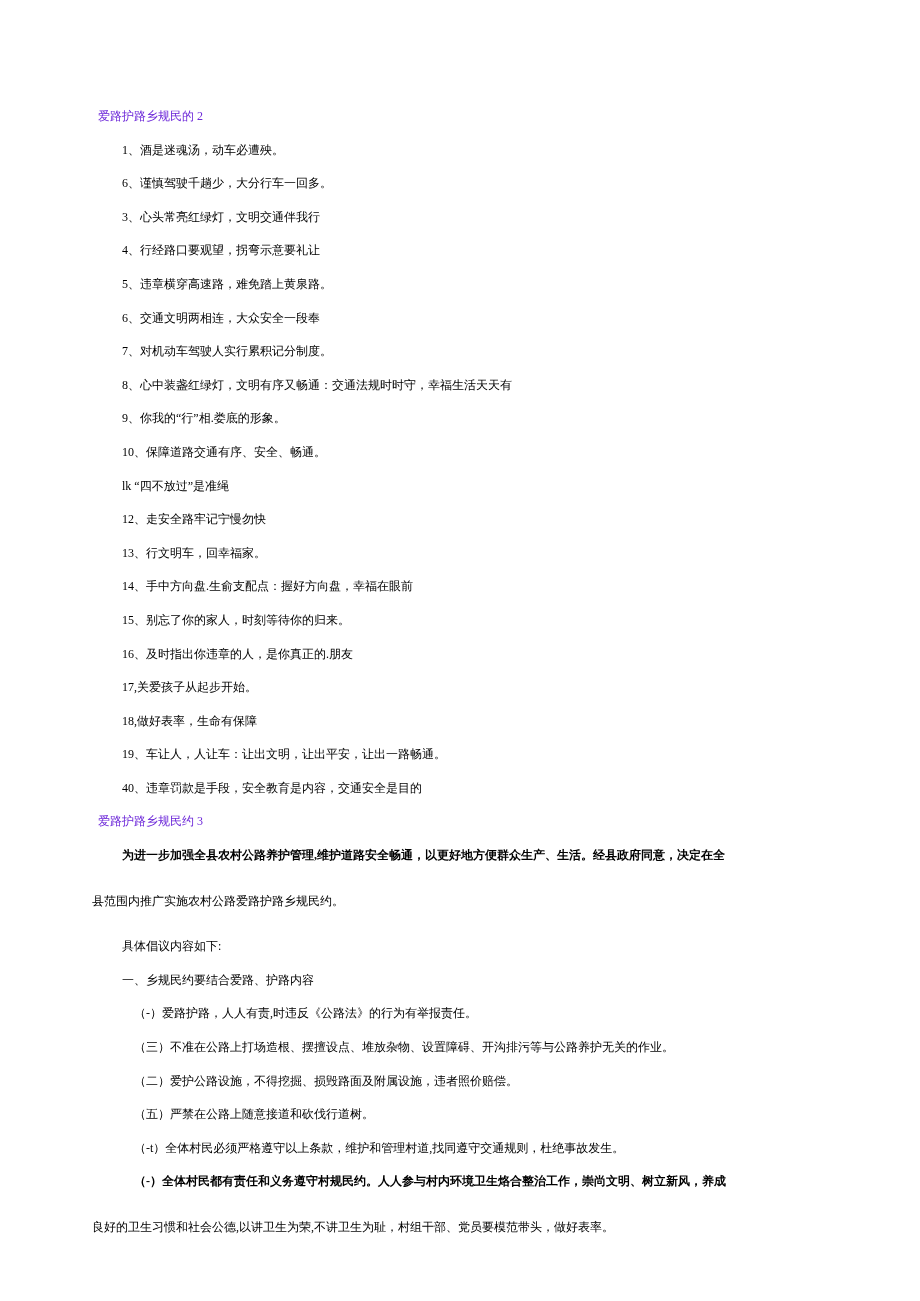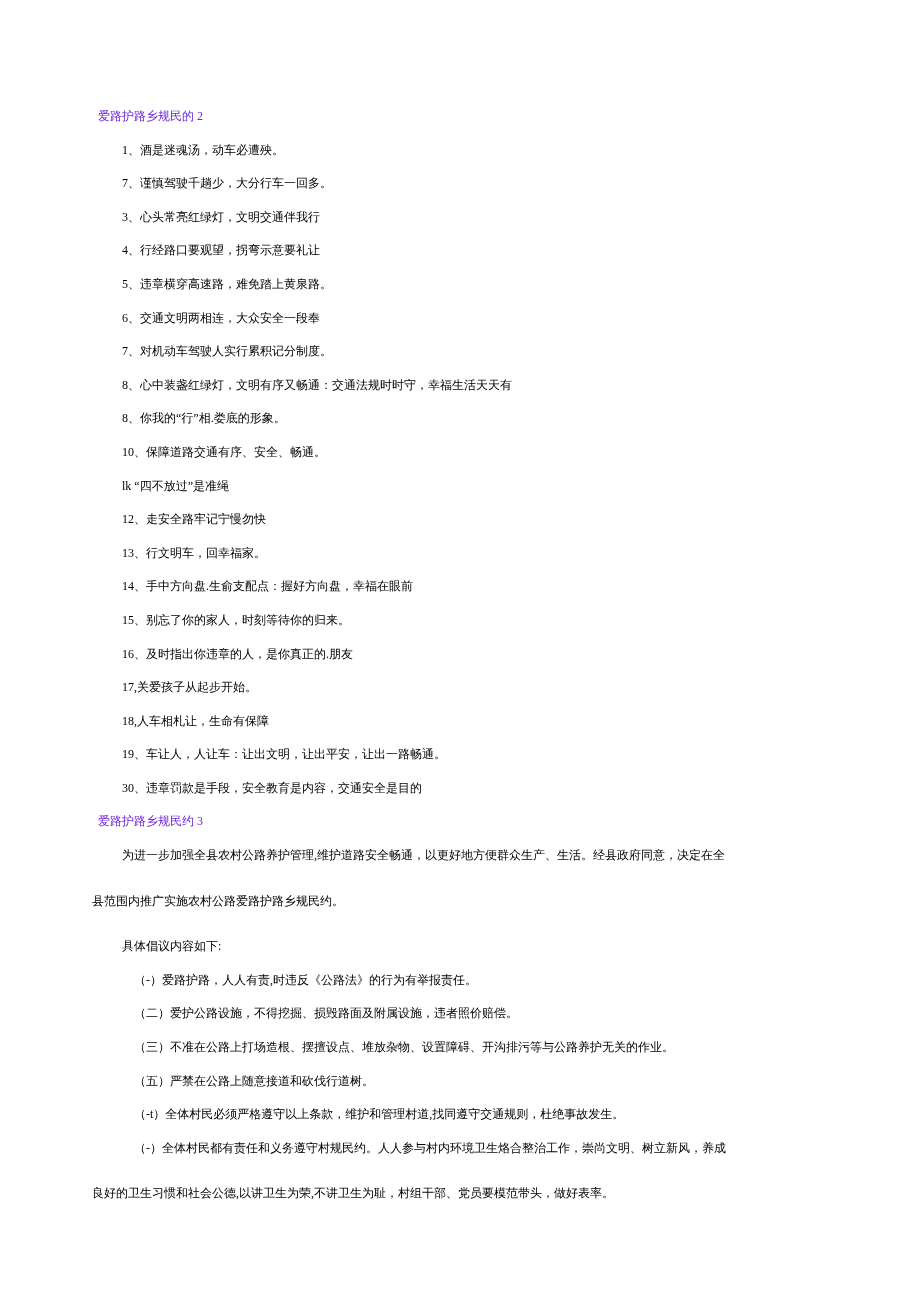--- a/index.html
+++ b/index.html
@@ -32,65 +32,67 @@
     text-indent: 3.5em;
     margin: 0;
   }
   .sub-item {
     text-indent: 4.5em;
     margin: 0;
   }
   .paragraph-long {
     text-indent: 3.5em;
     margin: 0;
+    font-weight: bold;
   }
   .paragraph-cont {
     text-indent: 0;
     margin: 12px;
   }
 </style>
 </head>
 <body>
 
 <div class="page">
 
   <p class="section-title">爱路护路乡规民的 2</p>
 
   <p class="item">1、酒是迷魂汤，动车必遭殃。</p>
-  <p class="item">7、谨慎驾驶千趟少，大分行车一回多。</p>
+  <p class="item">6、谨慎驾驶千趟少，大分行车一回多。</p>
   <p class="item">3、心头常亮红绿灯，文明交通伴我行</p>
   <p class="item">4、行经路口要观望，拐弯示意要礼让</p>
   <p class="item">5、违章横穿高速路，难免踏上黄泉路。</p>
   <p class="item">6、交通文明两相连，大众安全一段奉</p>
   <p class="item">7、对机动车驾驶人实行累积记分制度。</p>
   <p class="item">8、心中装盏红绿灯，文明有序又畅通：交通法规时时守，幸福生活天天有</p>
-  <p class="item">8、你我的“行”相.娄底的形象。</p>
+  <p class="item">9、你我的“行”相.娄底的形象。</p>
   <p class="item">10、保障道路交通有序、安全、畅通。</p>
   <p class="item">lk “四不放过”是准绳</p>
   <p class="item">12、走安全路牢记宁慢勿快</p>
   <p class="item">13、行文明车，回幸福家。</p>
   <p class="item">14、手中方向盘.生俞支配点：握好方向盘，幸福在眼前</p>
   <p class="item">15、别忘了你的家人，时刻等待你的归来。</p>
   <p class="item">16、及时指出你违章的人，是你真正的.朋友</p>
   <p class="item">17,关爱孩子从起步开始。</p>
-  <p class="item">18,人车相札让，生命有保障</p>
+  <p class="item">18,做好表率，生命有保障</p>
   <p class="item">19、车让人，人让车：让出文明，让出平安，让出一路畅通。</p>
-  <p class="item">30、违章罚款是手段，安全教育是内容，交通安全是目的</p>
+  <p class="item">40、违章罚款是手段，安全教育是内容，交通安全是目的</p>
 
   <p class="section-title">爱路护路乡规民约 3</p>
 
   <p class="paragraph-long">为进一步加强全县农村公路养护管理,维护道路安全畅通，以更好地方便群众生产、生活。经县政府同意，决定在全</p>
   <p class="paragraph-cont">县范围内推广实施农村公路爱路护路乡规民约。</p>
 
   <p class="paragraph">具体倡议内容如下:</p>
 
+  <p class="sub-heading">一、乡规民约要结合爱路、护路内容</p>
 
   <p class="sub-item">（-）爱路护路，人人有责,时违反《公路法》的行为有举报责任。</p>
+  <p class="sub-item">（三）不准在公路上打场造根、摆擅设点、堆放杂物、设置障碍、开沟排污等与公路养护无关的作业。</p>
   <p class="sub-item">（二）爱护公路设施，不得挖掘、损毁路面及附属设施，违者照价赔偿。</p>
-  <p class="sub-item">（三）不准在公路上打场造根、摆擅设点、堆放杂物、设置障碍、开沟排污等与公路养护无关的作业。</p>
   <p class="sub-item">（五）严禁在公路上随意接道和砍伐行道树。</p>
   <p class="sub-item">（-t）全体村民必须严格遵守以上条款，维护和管理村道,找同遵守交通规则，杜绝事故发生。</p>
 
 
   <p class="paragraph-long" style="text-indent:4.5em;">（-）全体村民都有责任和义务遵守村规民约。人人参与村内环境卫生烙合整治工作，崇尚文明、树立新风，养成</p>
   <p class="paragraph-cont">良好的卫生习惯和社会公德,以讲卫生为荣,不讲卫生为耻，村组干部、党员要模范带头，做好表率。</p>
 
 </div>
 
 </body></html>

